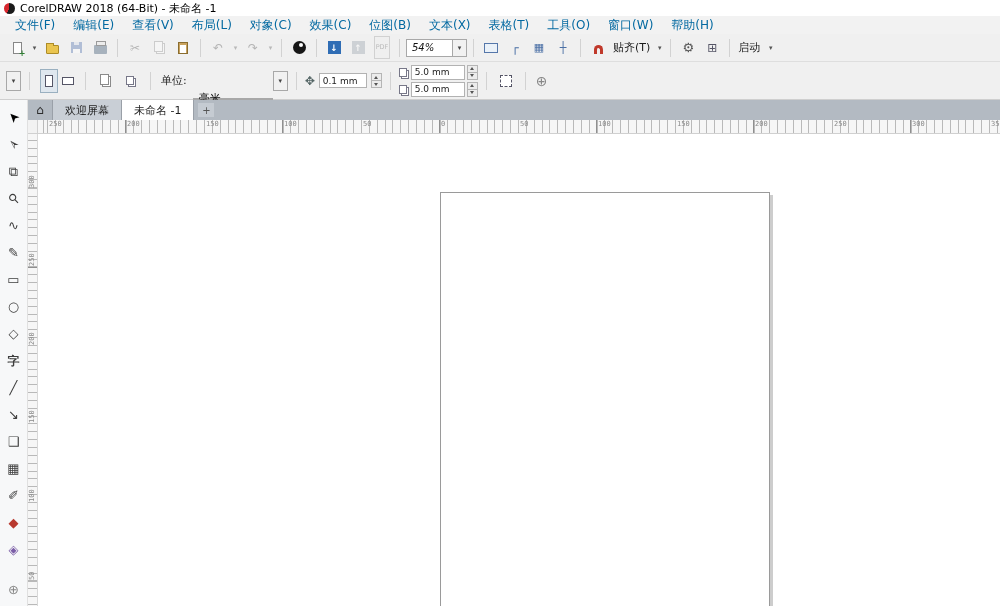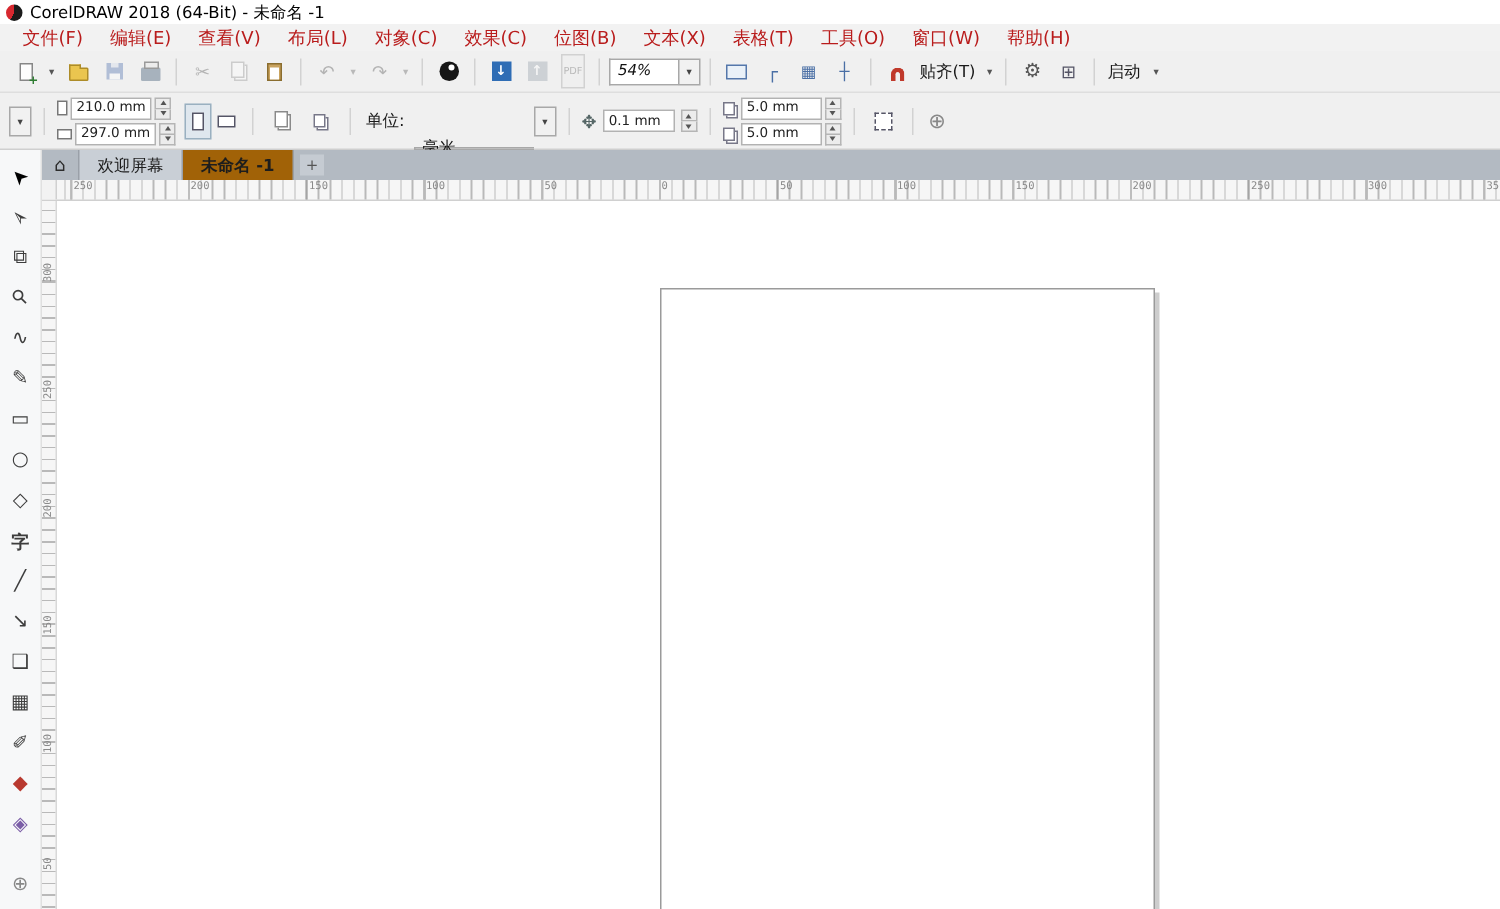--- a/index.html
+++ b/index.html
@@ -7,21 +7,21 @@
   body { font-family:"DejaVu Sans","Liberation Sans",sans-serif; font-size:12px; background:#fff; color:#111; }
   .app { width:1000px; height:606px; display:flex; flex-direction:column; }
 
   
   .titlebar { height:16px; background:#fff; display:flex; align-items:center; gap:5px; padding-left:4px; flex:0 0 16px; }
   .logo { width:11px; height:11px; border-radius:50%; background:conic-gradient(from 210deg,#d7282f 0 150deg,#1b1b1b 150deg 360deg); flex:0 0 11px; }
   .title-text { font-size:11px; color:#000; white-space:nowrap; }
 
   
   .menubar { height:18px; background:#f2f2f2; display:flex; align-items:center; padding-left:6px; flex:0 0 18px; }
-  .menu-item { padding:0 9px; font-size:12px; color:#b91c1c; white-space:nowrap; }
+  .menu-item { padding:0 9px; font-size:12px; color:#0369a1; white-space:nowrap; }
 
   
   .stdbar, .propbar { background:#f0f0f0; display:flex; align-items:center; padding:0 6px; }
   .stdbar { height:28px; flex:0 0 28px; border-bottom:1px solid #dedede; gap:2px; }
   .propbar { height:38px; flex:0 0 38px; border-bottom:1px solid #cfcfcf; gap:4px; }
   button { background:none; border:0; padding:0; font-family:inherit; cursor:default; }
   .tb-btn { width:22px; height:22px; display:flex; align-items:center; justify-content:center; color:#444; font-size:12px; flex:0 0 22px; }
   .pb-btn { width:22px; height:22px; display:flex; align-items:center; justify-content:center; }
   .tb-caret { width:9px; font-size:7px; color:#555; display:flex; align-items:center; justify-content:center; }
   .sep { width:1px; height:18px; background:#d2d2d2; margin:0 4px; flex:0 0 1px; }
@@ -98,21 +98,21 @@
   .toolbox [data-name="smart-fill-tool"] { color:#7b5ea7; }
   .tool-add { margin-top:auto; margin-bottom:6px; font-size:13px; color:#888; width:26px; height:22px; display:flex; align-items:center; justify-content:center; }
 
   .right { flex:1; display:flex; flex-direction:column; min-width:0; }
 
   
   .tabbar { height:20px; flex:0 0 20px; background:#b3bac2; display:flex; align-items:stretch; }
   .home-tab { width:24px; display:flex; align-items:center; justify-content:center; color:#2c2c2c; font-size:12px; }
   .tab { padding:0 12px; font-size:11px; display:flex; align-items:center; white-space:nowrap; border-right:1px solid #9aa0a8; color:#1d1d1d; }
   .tab-welcome { background:#c9cfd6; border-left:1px solid #9aa0a8;font-family:Liberation Serif, serif; }
-  .tab-doc { background:#a16207;font-weight:bold; }
+  .tab-doc { background:#ffffff; }
   .tab-add { width:16px; height:14px; margin:3px 0 0 4px; background:#c5cbd2; display:flex; align-items:center; justify-content:center; font-size:10px; color:#555; }
 
   
   .ruler-row { height:14px; flex:0 0 14px; display:flex; background:#f6f6f6; border-bottom:1px solid #d0d0d0; }
   .ruler-corner { width:10px; flex:0 0 10px; border-right:1px solid #d0d0d0; background:#f2f2f2; }
   .ruler-h { position:relative; flex:1; overflow:hidden;
     background-image:
       repeating-linear-gradient(to right,#b9b9b9 0 1px,transparent 1px 7.85px),
       repeating-linear-gradient(to right,#8f8f8f 0 1px,transparent 1px 78.5px);
     background-size:100% 4px,100% 9px;
@@ -248,38 +248,20 @@
     </button>
   </div>
 
   <div class="propbar" data-name="property-bar">
     <div class="combo preset-combo" data-name="page-size-preset-select">
       <span class="combo-arrow" data-name="page-size-caret-icon">
           <span data-name="caret-glyph">▾</span>
         </span>
     </div>
     <span class="sep" data-name="toolbar-separator"></span>
-    <div class="size-group" data-name="page-dimensions-group">
-      <div class="size-row" data-name="page-width-row">
-        <span class="mini-pg-v" data-name="page-width-icon"></span>
-        <span class="field sm" data-name="page-width-input">210.0 mm</span>
-        <span class="stepper" data-name="page-width-stepper">
-            <i class="su" data-name="step-up-icon"></i>
-            <i class="sd" data-name="step-down-icon"></i>
-          </span>
-      </div>
-      <div class="size-row" data-name="page-height-row">
-        <span class="mini-pg-h" data-name="page-height-icon"></span>
-        <span class="field sm" data-name="page-height-input">297.0 mm</span>
-        <span class="stepper" data-name="page-height-stepper">
-            <i class="su" data-name="step-up-icon"></i>
-            <i class="sd" data-name="step-down-icon"></i>
-          </span>
-      </div>
-    </div>
     <div class="orient-group" data-name="orientation-group">
       <button class="ob pressed" data-name="portrait-button">
           <span class="o-v" data-name="portrait-icon"></span>
         </button>
       <button class="ob" data-name="landscape-button">
           <span class="o-h" data-name="landscape-icon"></span>
         </button>
     </div>
     <span class="sep" data-name="toolbar-separator"></span>
     <button class="pb-btn" data-name="all-pages-button">

